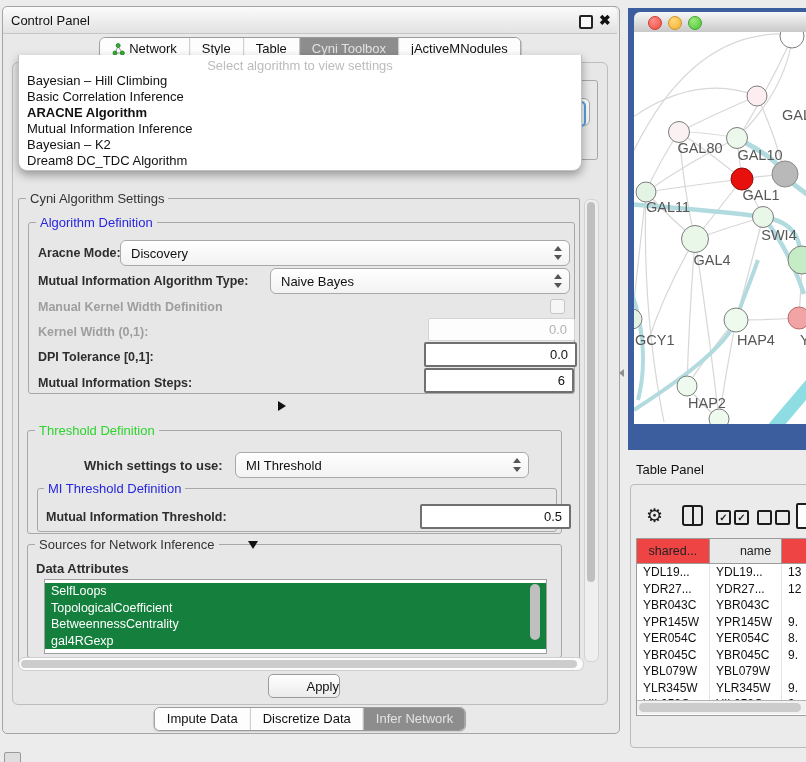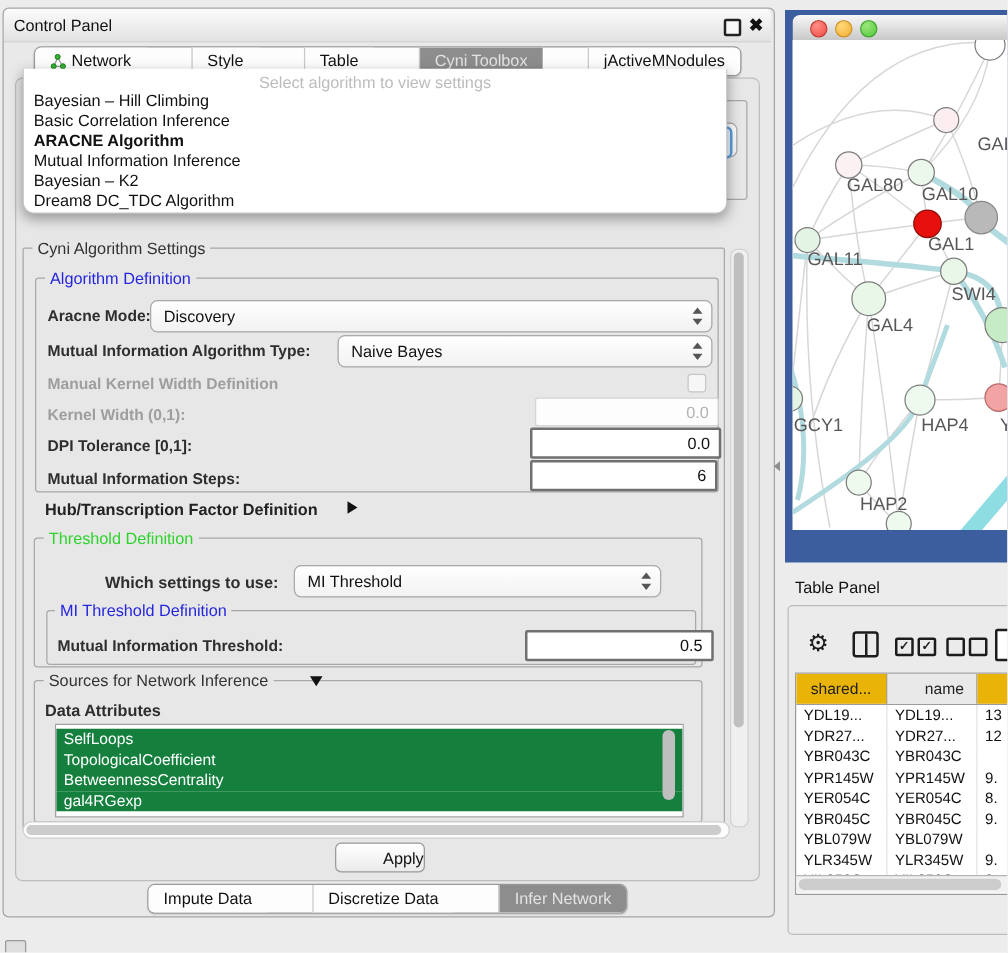--- a/index.html
+++ b/index.html
@@ -8,21 +8,21 @@
   .abs{position:absolute;}
 
   
   .cp{left:2px;top:6px;width:616px;height:726px;background:#e9e9e9;border:1px solid #a5a5a5;border-radius:5px;}
   .cp-titlebar{left:3px;top:7px;width:614px;height:26px;background:linear-gradient(#fbfbfb,#e2e2e2);border-bottom:1px solid #c6c6c6;border-radius:5px 5px 0 0;}
   .cp-title{left:10px;top:6px;font-size:13px;color:#111;}
   .float-btn{left:578px;top:7px;width:10px;height:10px;border:2px solid #222;border-radius:2px;background:#f8f8f8;}
   .close-btn{left:598px;top:4px;font-size:14px;font-weight:bold;color:#111;}
 
   
-  .tabgroup{display:inline-flex;border:1px solid #9a9a9a;border-radius:6px;overflow:hidden;background:#fdfdfd;height:22px;box-shadow:0 1px 1px rgba(0,0,0,.12);gap:36px;}
+  .tabgroup{display:inline-flex;border:1px solid #9a9a9a;border-radius:6px;overflow:hidden;background:#fdfdfd;height:22px;box-shadow:0 1px 1px rgba(0,0,0,.12);}
   .tab{display:flex;align-items:center;gap:4px;padding:0 12px;font-size:13px;line-height:22px;color:#111;background:#fdfdfd;border-left:1px solid #c9c9c9;white-space:nowrap;}
   .tab:first-child{border-left:none;}
   .tab.sel{background:#8d8d8d;color:#e3e3e3;}
 
   
   .cp-content{left:12px;top:62px;width:594px;height:641px;background:#e7e7e7;border:1px solid #bdbdbd;border-radius:6px;}
 
   
   .combo{background:linear-gradient(#ffffff,#f2f2f2);border:1px solid #a9a9a9;border-radius:6px;}
   .combo .cval{position:absolute;left:10px;top:50%;transform:translateY(-50%);font-size:13px;color:#111;white-space:nowrap;}
@@ -70,21 +70,21 @@
   .tpanel{left:630px;top:484px;width:180px;height:262px;background:#ebebeb;border:1px solid #bcbcbc;border-radius:4px;}
   .gear{font-family:"DejaVu Sans",sans-serif;font-size:19px;color:#1c1c1c;line-height:19px;}
   .spliticon{width:17px;height:17px;border:2px solid #1c1c1c;border-radius:3px;}
   .spliticon:after{content:"";position:absolute;left:7.5px;top:0;width:2px;height:17px;background:#1c1c1c;}
   .cb{width:11px;height:11px;border:2px solid #1c1c1c;border-radius:2px;font-size:10px;line-height:11px;text-align:center;color:#1c1c1c;font-weight:bold;}
   .pageicon{width:16px;height:22px;border:2px solid #1c1c1c;border-radius:2px;background:#fff;}
 
   .ttable{left:636px;top:538px;width:174px;height:176px;background:#fff;border:1px solid #9c9c9c;overflow:hidden;}
   .thead{display:flex;height:24px;border-bottom:1px solid #9c9c9c;}
   .th{font-size:12.5px;color:#222;display:flex;align-items:center;justify-content:center;border-right:1px solid #9c9c9c;box-sizing:border-box;}
-  .th.blue{background:#eab308;}
+  .th.blue{background:#ef4444;}
   .th.gray{background:#e9e9e9;padding-left:20px;}
   .trow{display:flex;height:16.5px;}
   .tc{font-size:12px;color:#111;line-height:16.5px;padding-left:6px;box-sizing:border-box;border-right:1px solid #e4e4e4;overflow:hidden;white-space:nowrap;}
   .c1{width:76px;}
   .c2{width:75px;}
   .c3{width:30px;border-right:none;}
 
   .tri-right{width:0;height:0;border-top:5.5px solid transparent;border-bottom:5.5px solid transparent;border-left:8px solid #111;}
   .tri-down{width:0;height:0;border-left:5.5px solid transparent;border-right:5.5px solid transparent;border-top:8px solid #111;}
   .tri-left-sm{width:0;height:0;border-top:4px solid transparent;border-bottom:4px solid transparent;border-right:5px solid #8f8f8f;}
@@ -190,21 +190,20 @@
   <span class="abs lbl" style="left:38px;top:350px;">DPI Tolerance [0,1]:</span>
   <div class="abs field" style="left:424px;top:342px;width:142px;height:21px;">
       <span>0.0</span>
     </div>
 
   <span class="abs lbl" style="left:38px;top:376px;">Mutual Information Steps:</span>
   <div class="abs field" style="left:424px;top:368px;width:139px;height:21px;">
       <span>6</span>
     </div>
 
-  <span class="abs" style="left:36px;top:400px;font-size:13px;font-weight:bold;color:#222;">Hub/Transcription Factor Definition</span>
   <span class="abs tri-right" style="left:278px;top:401px;"></span>
 
   <div class="abs group" style="left:27px;top:430px;width:533px;height:102px;"></div>
   <span class="abs gtitle green" style="left:35px;top:423px;">Threshold Definition</span>
 
   <span class="abs lbl" style="left:84px;top:458px;font-size:13px;">Which settings to use:</span>
   <div class="abs combo" style="left:235px;top:452px;width:292px;height:24px;">
     <span class="cval">MI Threshold</span>
     <span class="stepper">
         <span class="tri-up"></span>

